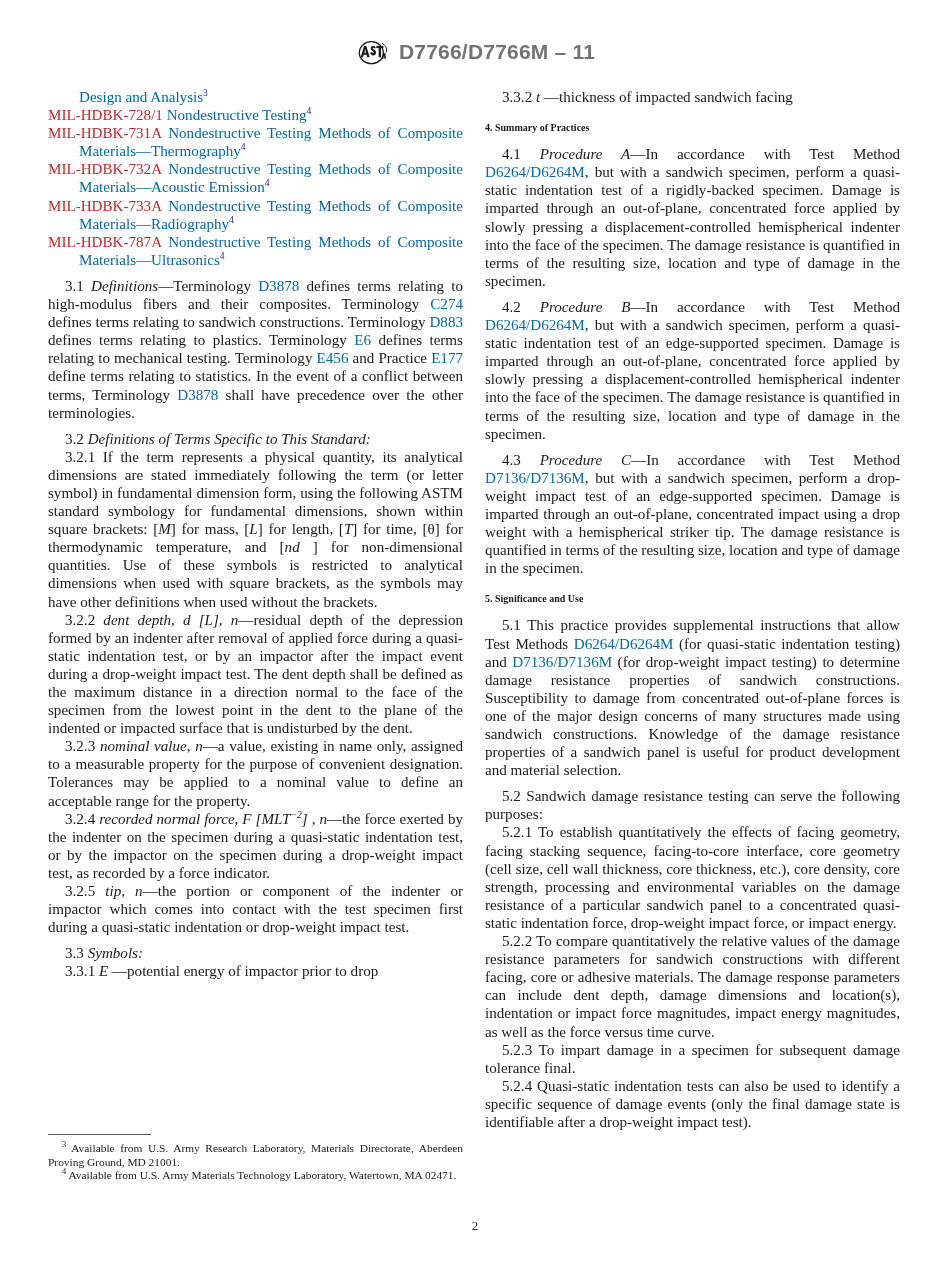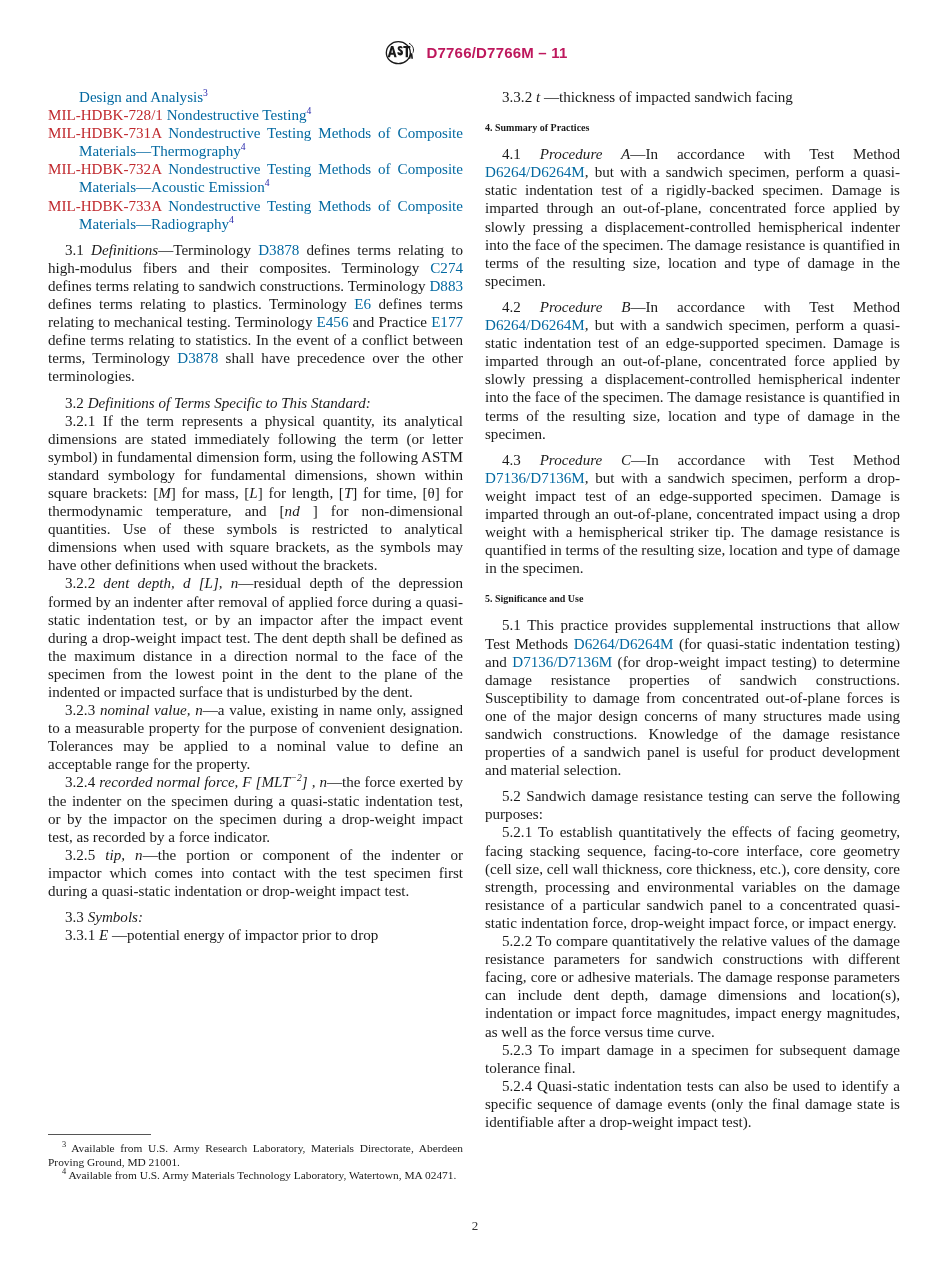--- a/index.html
+++ b/index.html
@@ -35,23 +35,23 @@
   }
   .astm-logo {
     display: inline-block;
     width: 34px;
     height: 28px;
     flex: 0 0 auto;
   }
   .header-title {
     font-family: "Liberation Sans", "DejaVu Sans", sans-serif;
     font-weight: bold;
-    font-size: 15px;
+    font-size: 21px;
     letter-spacing: 0.2px;
-    color: #be185d;
+    color: #737373;
     white-space: nowrap;
   }
 
   
   .columns {
     position: absolute;
     top: 88px;
     left: 0;
     width: 950px;
     height: 1130px;
@@ -173,20 +173,21 @@
         <p class="ref-item no-number"><span class="blue">Design and Analysis</span><sup>3</sup></p>
 
         <p class="ref-item"><span class="refnum">MIL-HDBK-728/1</span> <span class="blue">Nondestructive Testing</span><sup>4</sup></p>
 
         <p class="ref-item"><span class="refnum">MIL-HDBK-731A</span> <span class="blue">Nondestructive Testing Methods of</span> <span class="blue">Composite Materials—Thermography</span><sup>4</sup></p>
 
         <p class="ref-item"><span class="refnum">MIL-HDBK-732A</span> <span class="blue">Nondestructive Testing Methods of</span> <span class="blue">Composite Materials—Acoustic Emission</span><sup>4</sup></p>
 
         <p class="ref-item"><span class="refnum">MIL-HDBK-733A</span> <span class="blue">Nondestructive Testing Methods of</span> <span class="blue">Composite Materials—Radiography</span><sup>4</sup></p>
 
+        <p class="ref-item"><span class="refnum">MIL-HDBK-787A</span> <span class="blue">Nondestructive Testing Methods of</span> <span class="blue">Composite Materials—Ultrasonics</span><sup>4</sup></p>
       </div>
 
 
       <p class="para"><span>3.1</span> <span class="it">Definitions</span><span>—Terminology </span><span class="red">D3878</span><span> defines terms relating to high-modulus fibers and their composites. Terminology </span><span class="red">C274</span><span> defines terms relating to sandwich constructions. Terminology </span><span class="red">D883</span><span> defines terms relating to plastics. Terminology </span><span class="red">E6</span><span> defines terms relating to mechanical testing. Terminology </span><span class="red">E456</span><span> and Practice </span><span class="red">E177</span><span> define terms relating to statistics. In the event of a conflict between terms, Terminology </span><span class="red">D3878</span><span> shall have precedence over the other terminologies.</span></p>
 
       <p class="para"><span>3.2</span> <span class="it">Definitions of Terms Specific to This Standard:</span></p>
 
       <p class="para tight"><span>3.2.1</span><span> If the term represents a physical quantity, its analytical dimensions are stated immediately following the term (or letter symbol) in fundamental dimension form, using the following ASTM standard symbology for fundamental dimensions, shown within square brackets: [</span><span class="it">M</span><span>] for mass, [</span><span class="it">L</span><span>] for length, [</span><span class="it">T</span><span>] for time, [θ] for thermodynamic temperature, and [</span><span class="it">nd</span><span> ] for non-dimensional quantities. Use of these symbols is restricted to analytical dimensions when used with square brackets, as the symbols may have other definitions when used without the brackets.</span></p>
 
       <p class="para tight"><span>3.2.2</span> <span class="it">dent depth, d [L], n</span><span>—residual depth of the depression formed by an indenter after removal of applied force during a quasi-static indentation test, or by an impactor after the impact event during a drop-weight impact test. The dent depth shall be defined as the maximum distance in a direction normal to the face of the specimen from the lowest point in the dent to the plane of the indented or impacted surface that is undisturbed by the dent.</span></p>

